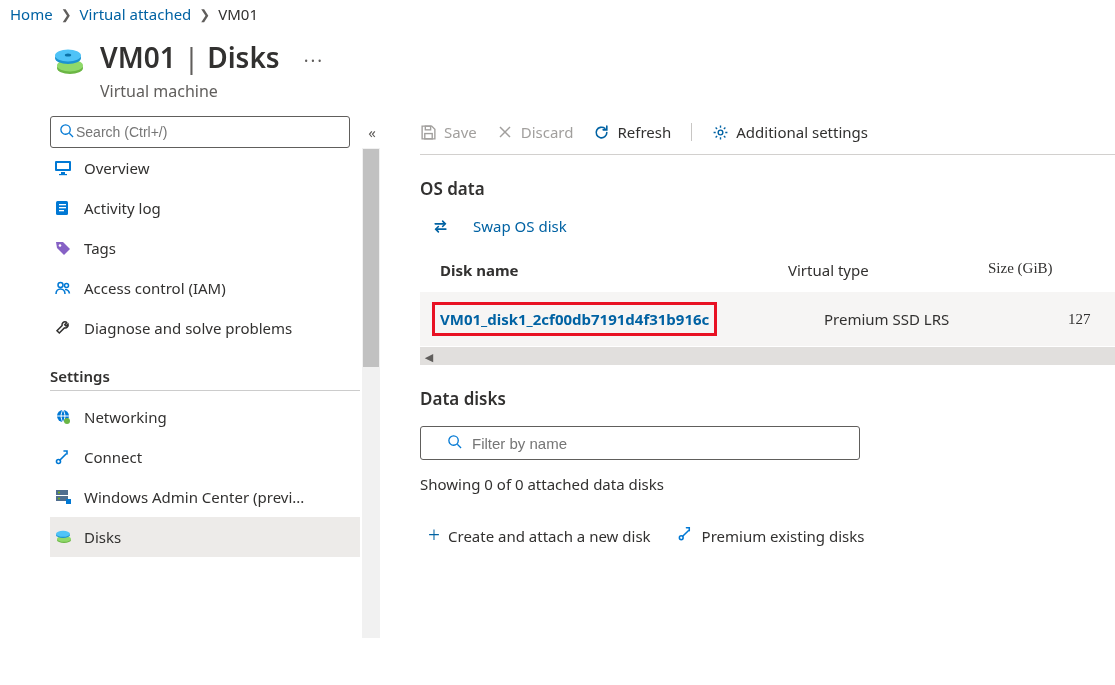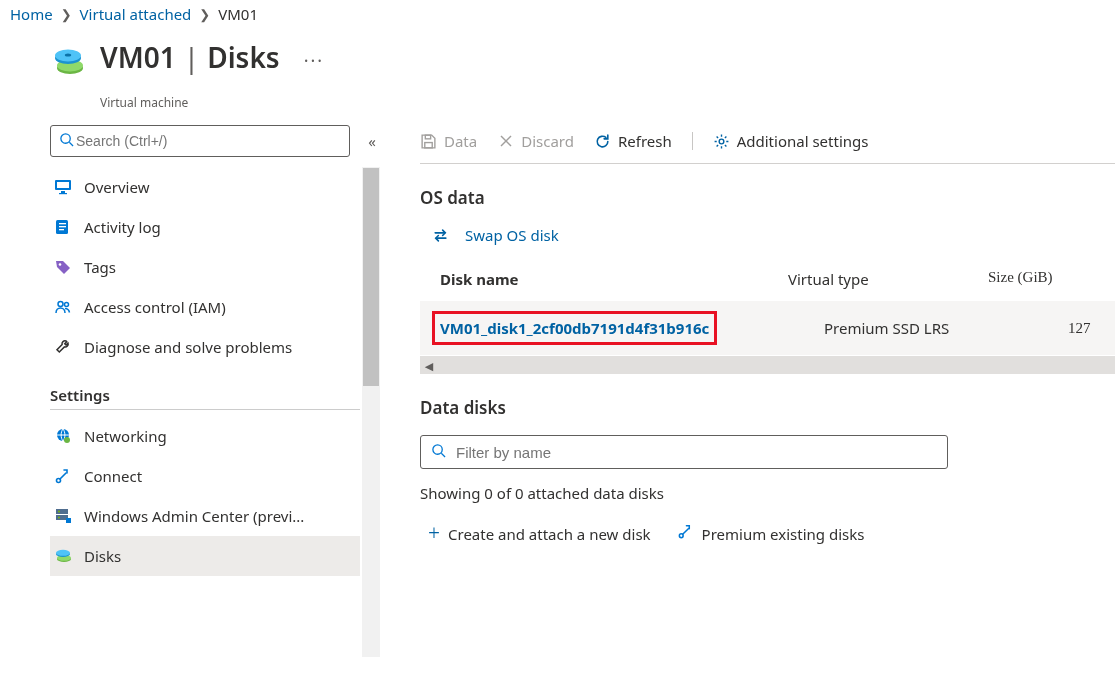--- a/index.html
+++ b/index.html
@@ -43,31 +43,31 @@
   .header h1{
     margin:0;
     font-size:28px;
     font-weight:600;
     display:flex;
     align-items:baseline;
     gap:6px;
   }
   .header h1 .pipe{color:var(--muted);font-weight:400;margin:0 2px;}
   .header h1 .sub{font-weight:600;}
-  .header .subtitle{color:var(--muted);font-size:12px;margin-top:18px;}
+  .header .subtitle{color:var(--muted);font-size:16px;margin-top:4px;}
   .header .more{margin-left:10px;margin-top:10px;font-size:18px;letter-spacing:2px;color:var(--muted);cursor:pointer;}
   
   .columns{display:flex;padding-left:50px;}
   .sidebar{
     width:330px;
     flex:0 0 330px;
     padding-right:0px;
     padding-bottom:30px;
   }
-  .search-row{display:flex;align-items:center;gap:14px;margin-bottom:10px;}
+  .search-row{display:flex;align-items:center;gap:14px;}
   .search-box{
     flex:1;
     display:flex;
     align-items:center;
     border:1px solid #605e5c;
     border-radius:3px;
     height:32px;
     padding:0 8px;
   }
   .search-box input{
@@ -119,45 +119,45 @@
     padding:6px 0 12px 0;
     font-size:15px;color:var(--text);
   }
   .cmd{display:flex;align-items:center;gap:7px;cursor:pointer;color:var(--text);}
   .cmd.disabled{color:#a19f9d;cursor:default;}
   .cmd .ico{width:17px;height:17px;display:flex;align-items:center;justify-content:center;}
   .cmd.disabled .ico svg{color:#a19f9d;}
   .cmd .ico svg{color:var(--link);}
   .cmd-sep{width:1px;height:18px;background:#c8c6c4;}
   .section-title{font-size:17px;font-weight:600;margin:22px 0 16px 0;}
-  .swap-link{display:flex;align-items:center;gap:16px;color:var(--link);font-size:15px;margin:4px 0 16px 12px;cursor:pointer;}
+  .swap-link{display:flex;align-items:center;gap:24px;color:var(--link);font-size:15px;margin:4px 0 16px 12px;cursor:pointer;}
   .swap-link svg{color:var(--link);}
   .disk-table{width:100%;font-size:15px;}
   .disk-table .thead,.disk-table .trow{display:flex;}
   .disk-table .thead{padding:8px 0 12px 20px;color:var(--text);}
   .disk-table .trow{padding:10px 0 10px 12px;background:#f6f5f4;align-items:center;gap:44px;}
   .col-name{flex:0 0 348px;font-weight:bold;}
   .col-type{flex:0 0 200px;}
   .col-size{flex:1;font-family:Liberation Serif, serif;}
   .disk-link{
     color:var(--link);
     border:3px solid #e81123;
     display:inline-block;
     padding:4px 5px;
   }
   .h-scroll{display:flex;height:18px;background:#e1dfdd;margin-top:1px;}
   .h-scroll .arrow{width:18px;display:flex;align-items:center;justify-content:center;color:#605e5c;font-size:11px;}
   .h-scroll .track{flex:1;}
   .filter-box{
     display:flex;align-items:center;gap:8px;
     border:1px solid #605e5c;border-radius:3px;
-    height:34px;width:528px;padding:0 10px;margin-bottom:14px;
+    height:34px;width:440px;padding:0 26px;margin-bottom:14px;
   }
   .filter-box input{border:none;outline:none;font-size:15px;flex:1;background:transparent;}
-  .showing{font-size:15px;margin-bottom:20px;}
+  .showing{font-size:15px;margin-bottom:31px;}
   .disk-actions{display:flex;align-items:center;gap:26px;font-size:15px;margin-top:8px;margin-bottom:20px;padding-left:8px;}
   .disk-action{display:flex;align-items:center;gap:8px;cursor:pointer;}
   .disk-action .plus{color:var(--link);font-size:21px;line-height:1;font-weight:300;}
 </style>
 </head>
 <body>
 
 <div class="breadcrumb">
   <a href="#">Home</a>
   <span class="sep">❯</span>
@@ -310,21 +310,21 @@
   <main class="main">
     <div class="command-bar">
       <div class="cmd disabled">
         <span class="ico">
           <svg width="17" height="17" viewBox="0 0 16 16" fill="none" stroke="currentColor" stroke-width="1.3">
               <path d="M2 2h9l3 3v9H2z"></path>
               <rect x="4.5" y="9" width="7" height="5"></rect>
               <rect x="5" y="2" width="5" height="3.5"></rect>
             </svg>
         </span>
-        <span>Data</span>
+        <span>Save</span>
       </div>
       <div class="cmd disabled">
         <span class="ico">
           <svg width="16" height="16" viewBox="0 0 16 16" stroke="currentColor" stroke-width="1.5">
               <line x1="3" y1="3" x2="13" y2="13"></line>
               <line x1="13" y1="3" x2="3" y2="13"></line>
             </svg>
         </span>
         <span>Discard</span>
       </div>

